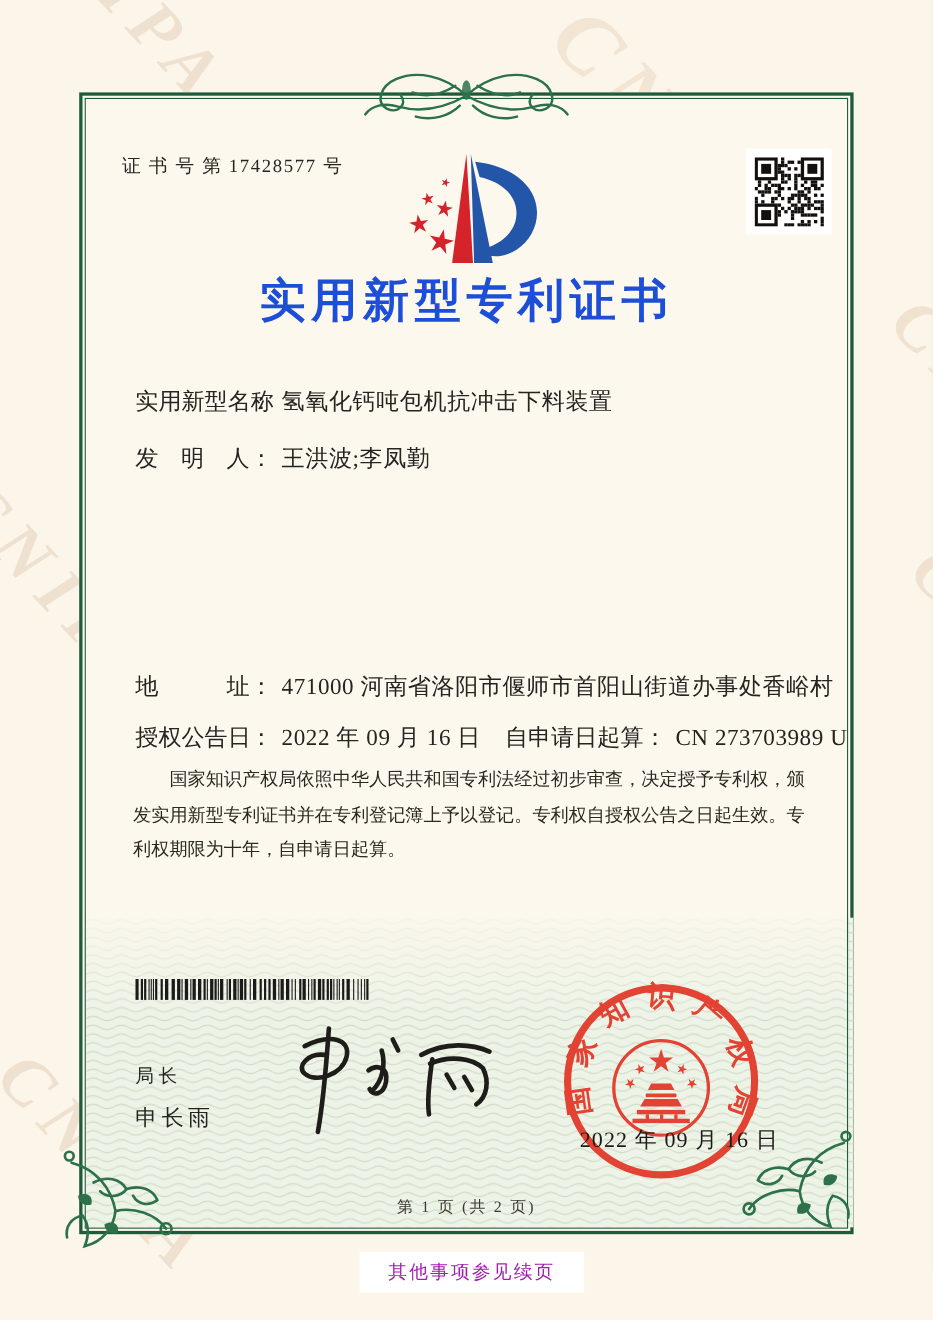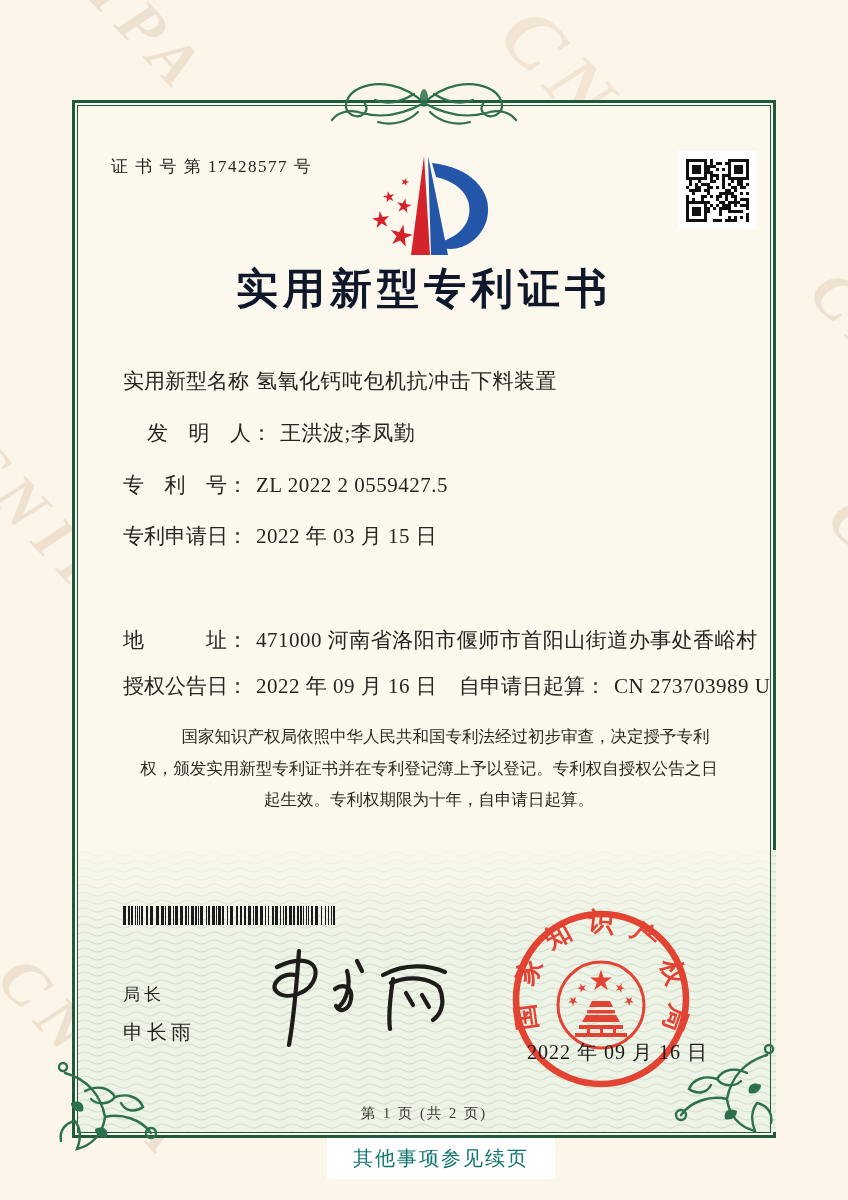--- a/index.html
+++ b/index.html
@@ -11,63 +11,63 @@
   
   .wm{
     position:absolute;white-space:nowrap;pointer-events:none;
     font-family:"Liberation Serif","DejaVu Serif",serif;font-style:italic;
     font-size:64px;font-weight:bold;letter-spacing:12px;
     color:#e3ccb2;opacity:.48;transform:rotate(47deg);z-index:1;
   }
   .wm.big{font-size:80px;opacity:.38;}
   
   .frame{
-    position:absolute;left:72px;top:100px;width:704px;height:1038px;
+    position:absolute;left:72px;top:84px;width:704px;height:1038px;
     box-sizing:border-box;border:3px solid #1e5a3b;background:#fdf8ee;z-index:2;
   }
   .frame::before{
     content:'';position:absolute;inset:2px;border:1px solid #1e5a3b;pointer-events:none;z-index:3;
   }
   .wave-area{position:absolute;left:3px;right:3px;bottom:3px;height:282px;z-index:0;}
   .wave-fade{position:absolute;left:3px;right:3px;bottom:195px;height:110px;z-index:0;
     background:linear-gradient(#fdf8ee 0%, rgba(253,248,238,0) 100%);}
   .orn{position:absolute;z-index:4;pointer-events:none;}
   .orn-top{left:50%;top:-31px;transform:translateX(-50%);}
   .orn-bl{left:-24px;bottom:-26px;}
   .orn-br{right:-8px;bottom:-8px;transform:scaleX(-1);}
   
   .cert-no{position:absolute;left:36px;top:52px;font-size:17px;letter-spacing:1.5px;z-index:5;}
   .logo{position:absolute;left:283px;top:40px;width:140px;height:120px;z-index:5;}
   .qr-box{position:absolute;left:603px;top:48px;width:78px;height:78px;background:#fff;
     display:flex;align-items:center;justify-content:center;z-index:5;}
   .qr-inner{width:63px;height:63px;}
   .title{position:absolute;left:0;top:158px;width:100%;text-align:center;
-    font-size:42px;font-weight:bold;letter-spacing:5px;color:#0f172a;z-index:5;}
+    font-size:42px;font-weight:bold;letter-spacing:5px;color:#1d4ed8;z-index:5;}
   
   .frow{position:absolute;left:48px;width:640px;font-size:21px;z-index:5;white-space:nowrap;}
   .flabel{display:inline-block;width:104px;text-align:justify;text-align-last:justify;vertical-align:bottom;}
   .fcolon{display:inline-block;margin-right:8px;}
   .fvalue{letter-spacing:.5px;}
   .fgroup2{position:absolute;left:336px;top:0;}
   
   .paras{position:absolute;left:46px;top:606px;width:616px;font-size:16.5px;
     line-height:1.92;z-index:5;color:#2a2822;}
-  .paras p{margin:12px;text-indent:2em;text-align:center;}
+  .paras p{margin:0;text-indent:2em;}
   
   .barcode{position:absolute;left:48px;top:803px;width:215px;height:19px;z-index:5;}
   .signer-title{position:absolute;left:48px;top:880px;font-size:17px;letter-spacing:4px;z-index:5;}
   .signer-name{position:absolute;left:48px;top:916px;font-size:20px;letter-spacing:4px;z-index:5;}
   .signature{position:absolute;left:168px;top:842px;width:240px;height:115px;z-index:6;}
   .seal{position:absolute;left:434px;top:804px;width:184px;height:184px;z-index:6;opacity:.95;}
   .seal-date{position:absolute;left:452px;top:936px;width:230px;font-size:20px;
     letter-spacing:1px;color:#1c1a18;z-index:7;}
   .page-num{position:absolute;left:0;top:1001px;width:100%;text-align:center;
     font-size:14.5px;letter-spacing:2px;color:#3a3834;z-index:5;}
   .continuation{position:absolute;left:327px;top:1138px;background:#ffffff;
-    padding:7px 26px;font-size:20px;letter-spacing:2px;z-index:2;color:#0f766e;}
+    padding:7px 26px;font-size:17px;letter-spacing:2px;z-index:2;color:#a21caf;}
 </style>
 </head>
 <body>
 
 <div class="page">
 
   <div class="wm" style="left:-14px;top:-44px;">CNIPA</div>
   <div class="wm big" style="left:468px;top:84px;">CNIPA</div>
   <div class="wm" style="left:782px;top:336px;">CNIPA</div>
   <div class="wm" style="left:-72px;top:500px;">CNIPA</div>
@@ -294,28 +294,22 @@
             <rect x="3" y="45" width="15" height="15" fill="#ffffff"></rect>
             <rect x="6" y="48" width="9" height="9" fill="#13110f"></rect>
           </svg></div>
     </div>
 
     <div class="title">实用新型专利证书</div>
 
     <div class="frow" style="top:264px;">
       <span class="flabel">实用新型名称</span><span class="fcolon">：</span><span class="fvalue">氢氧化钙吨包机抗冲击下料装置</span>
     </div>
-    <div class="frow" style="top:316px;margin-left:24px;">
+    <div class="frow" style="top:316px;">
       <span class="flabel">发明人</span><span class="fcolon">：</span><span class="fvalue">王洪波;李凤勤</span>
-    </div>
-    <div class="frow" style="top:368px;">
-      <span class="flabel">专利号</span><span class="fcolon">：</span><span class="fvalue">ZL 2022 2 0559427.5</span>
-    </div>
-    <div class="frow" style="top:419px;">
-      <span class="flabel">专利申请日</span><span class="fcolon">：</span><span class="fvalue">2022 年 03 月 15 日</span>
     </div>
     <div class="frow" style="top:523px;">
       <span class="flabel">地址</span><span class="fcolon">：</span><span class="fvalue">471000 河南省洛阳市偃师市首阳山街道办事处香峪村</span>
     </div>
     <div class="frow" style="top:569px;">
       <span class="flabel">授权公告日</span><span class="fcolon">：</span><span class="fvalue">2022 年 09 月 16 日</span>
       <span class="fgroup2">
         <span>自申请日起算</span><span class="fcolon">：</span><span class="fvalue">CN 273703989 U</span>
       </span>
     </div>

